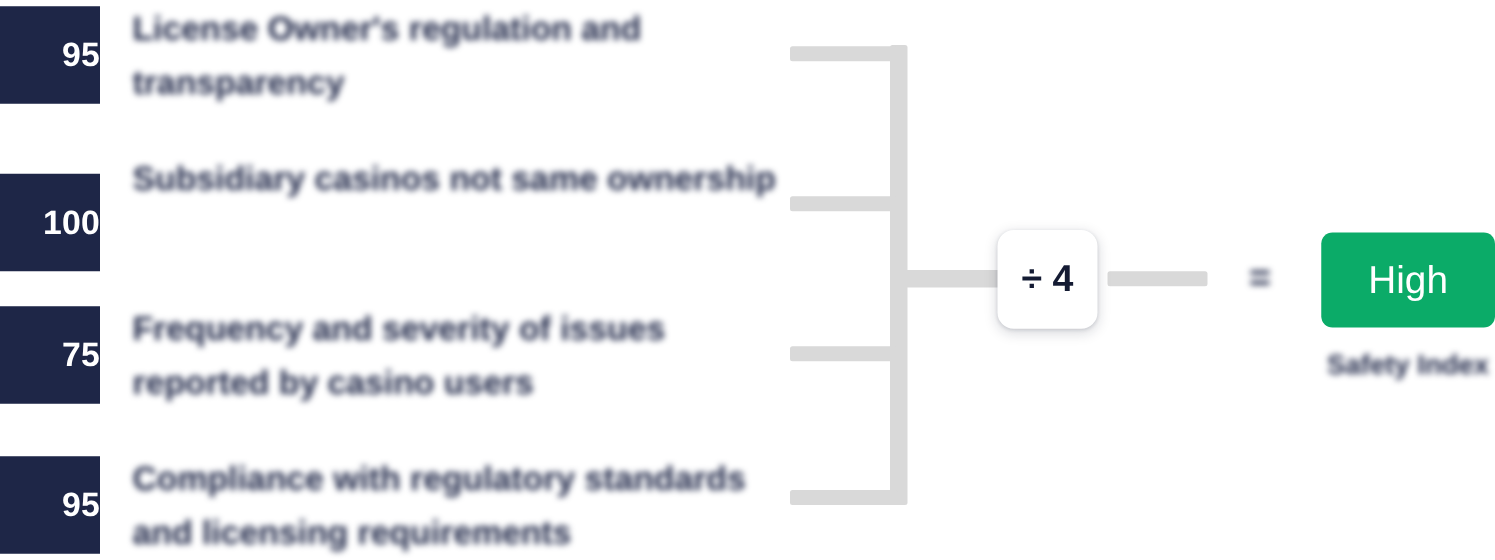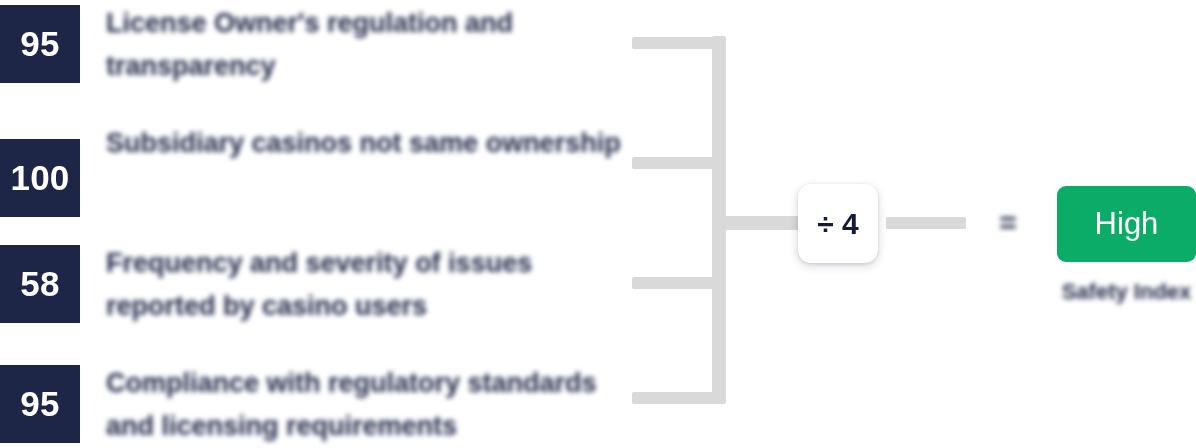--- a/index.html
+++ b/index.html
@@ -18,23 +18,23 @@
 
   
   .score-chip {
     position: absolute;
     left: 0;
     width: 80px;
     height: 78px;
     background: #1e2647;
     display: flex;
     align-items: center;
-    justify-content: center;
+    justify-content: flex-end;
     color: #ffffff;
-    font-size: 35px;
+    font-size: 27px;
     font-weight: 700;
     letter-spacing: 0.2px;
   }
   .chip-1 { top: 5px; }
   .chip-2 { top: 139px; }
   .chip-3 { top: 245px; }
   .chip-4 { top: 365px; }
 
   
   .criteria-label {
@@ -159,21 +159,21 @@
 
 <div id="canvas">
 
   <div class="score-chip chip-1">
     <span>95</span>
   </div>
   <div class="score-chip chip-2">
     <span>100</span>
   </div>
   <div class="score-chip chip-3">
-    <span>58</span>
+    <span>75</span>
   </div>
   <div class="score-chip chip-4">
     <span>95</span>
   </div>
 
   <div class="criteria-label crit-1">License Owner's regulation and transparency</div>
   <div class="criteria-label crit-2">Subsidiary casinos not same ownership</div>
   <div class="criteria-label crit-3">Frequency and severity of issues reported by casino users</div>
   <div class="criteria-label crit-4">Compliance with regulatory standards and licensing requirements</div>
 

